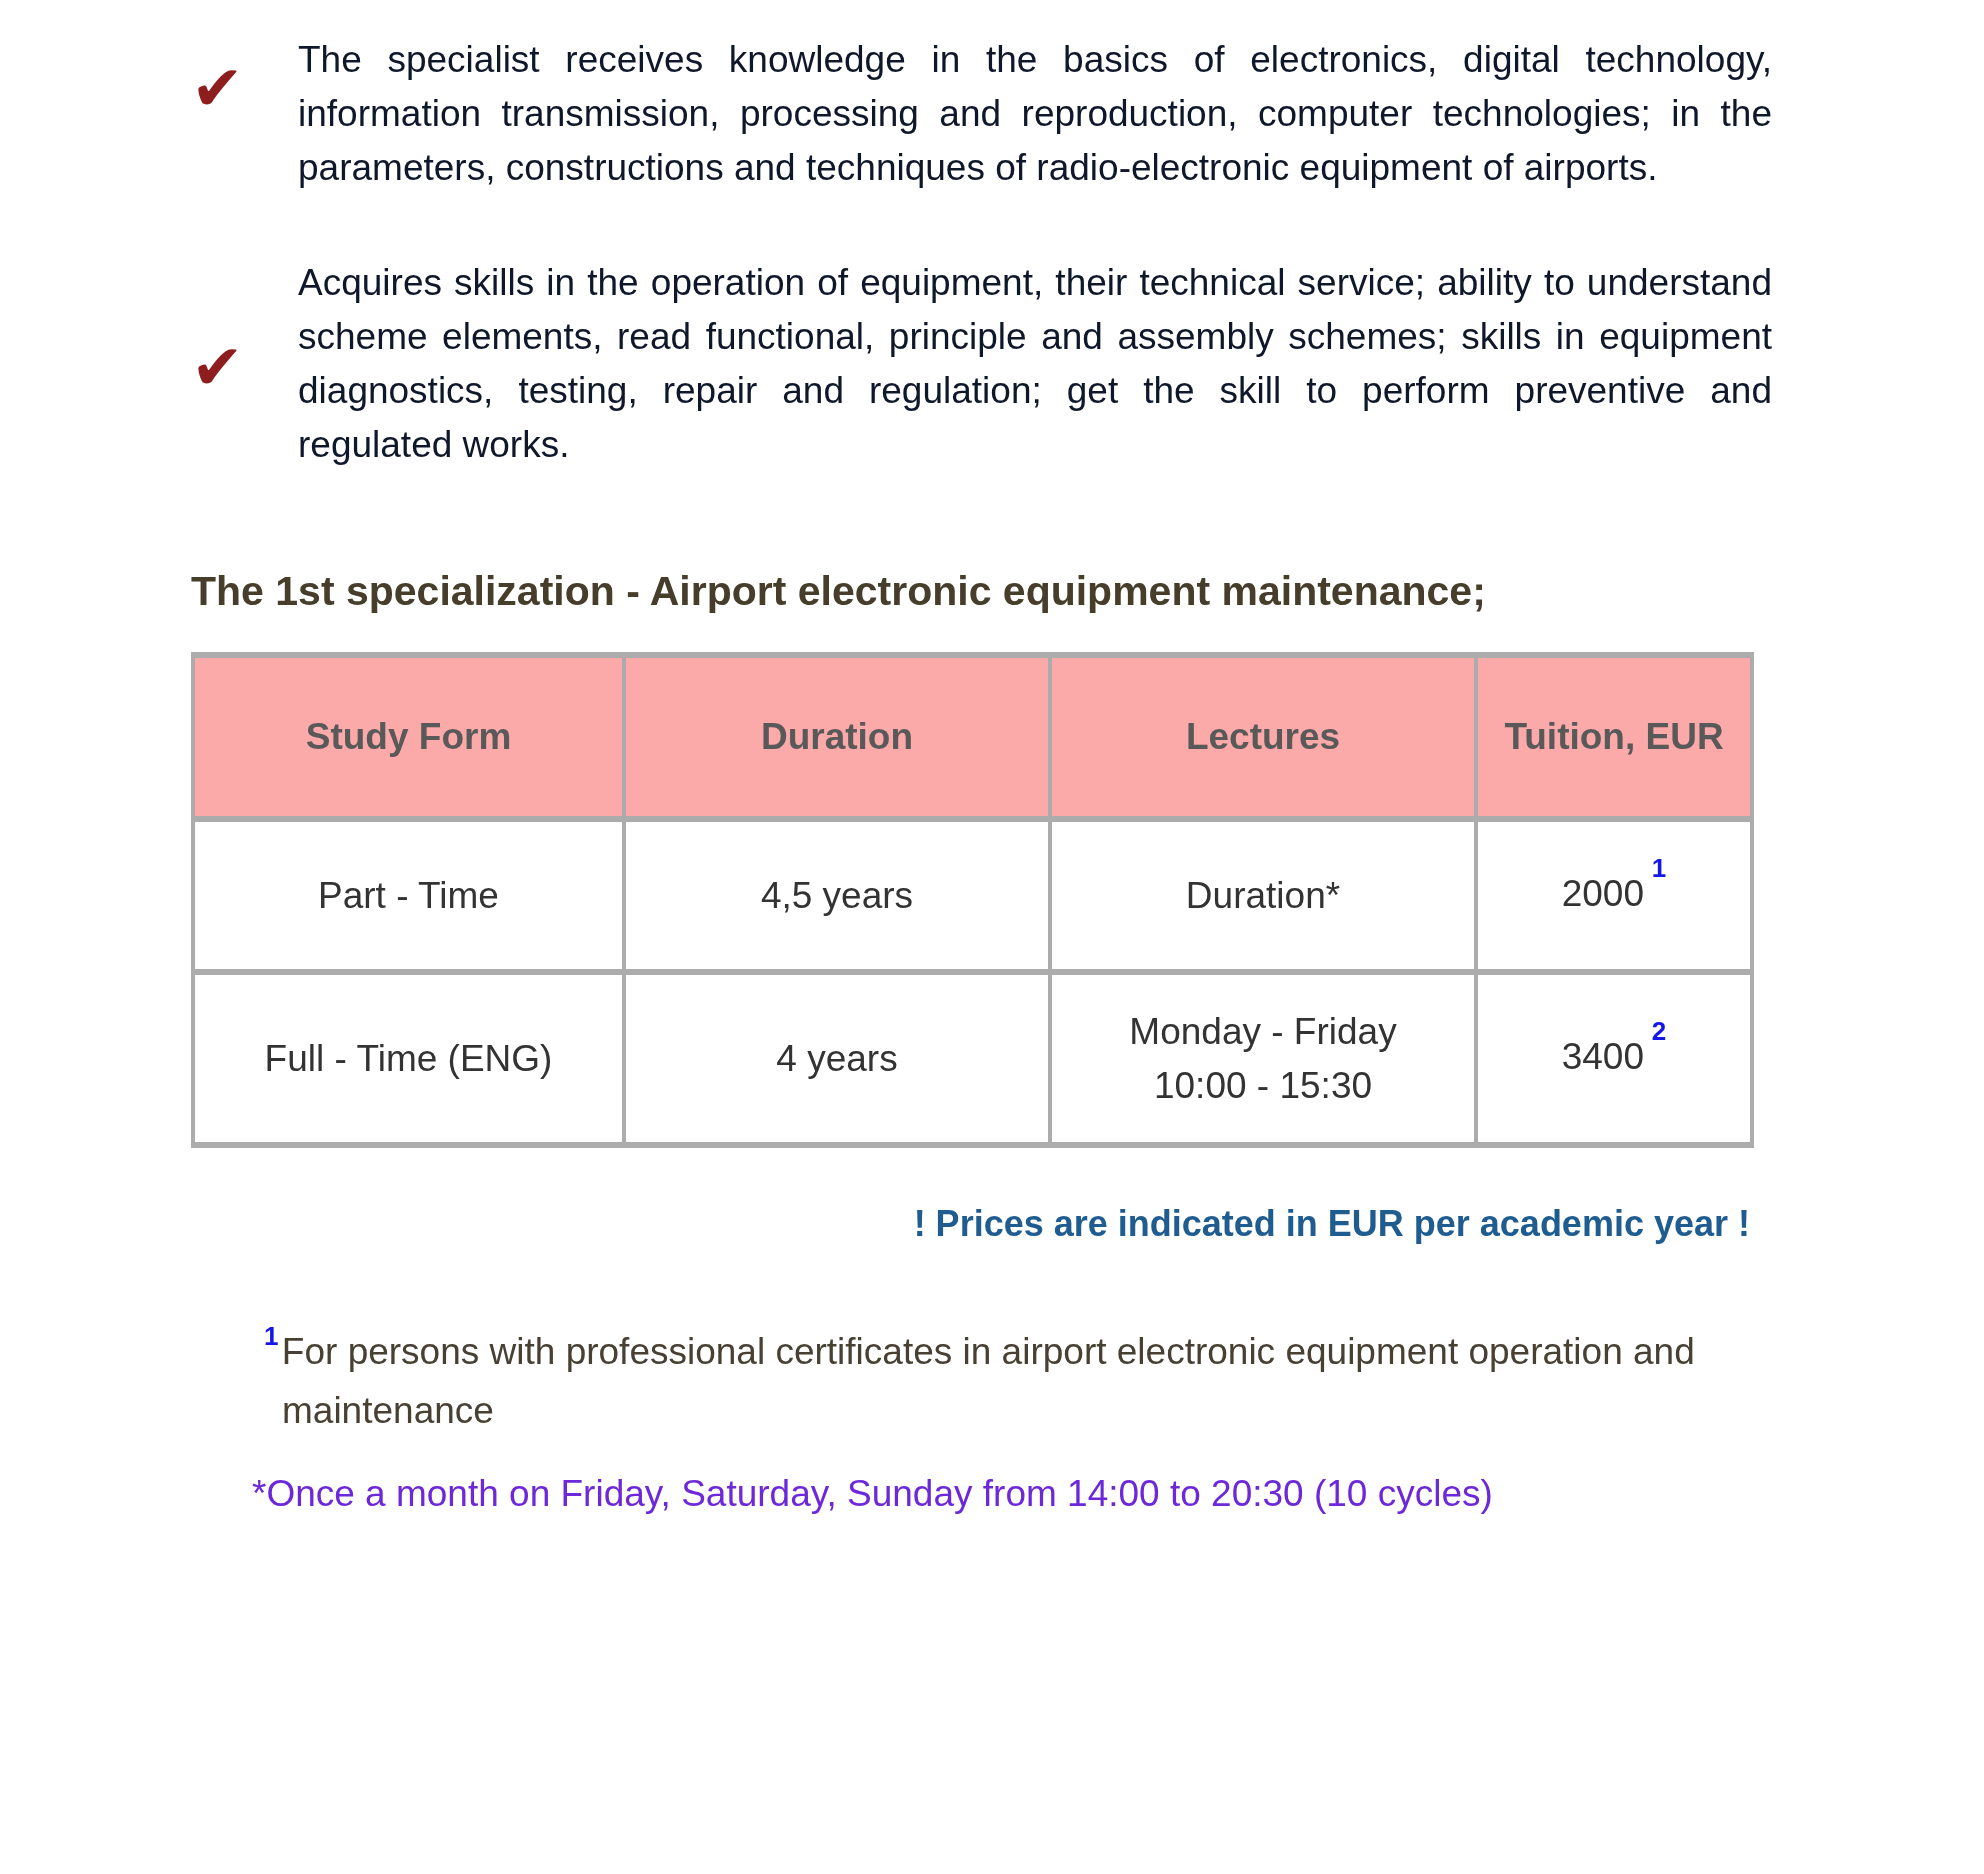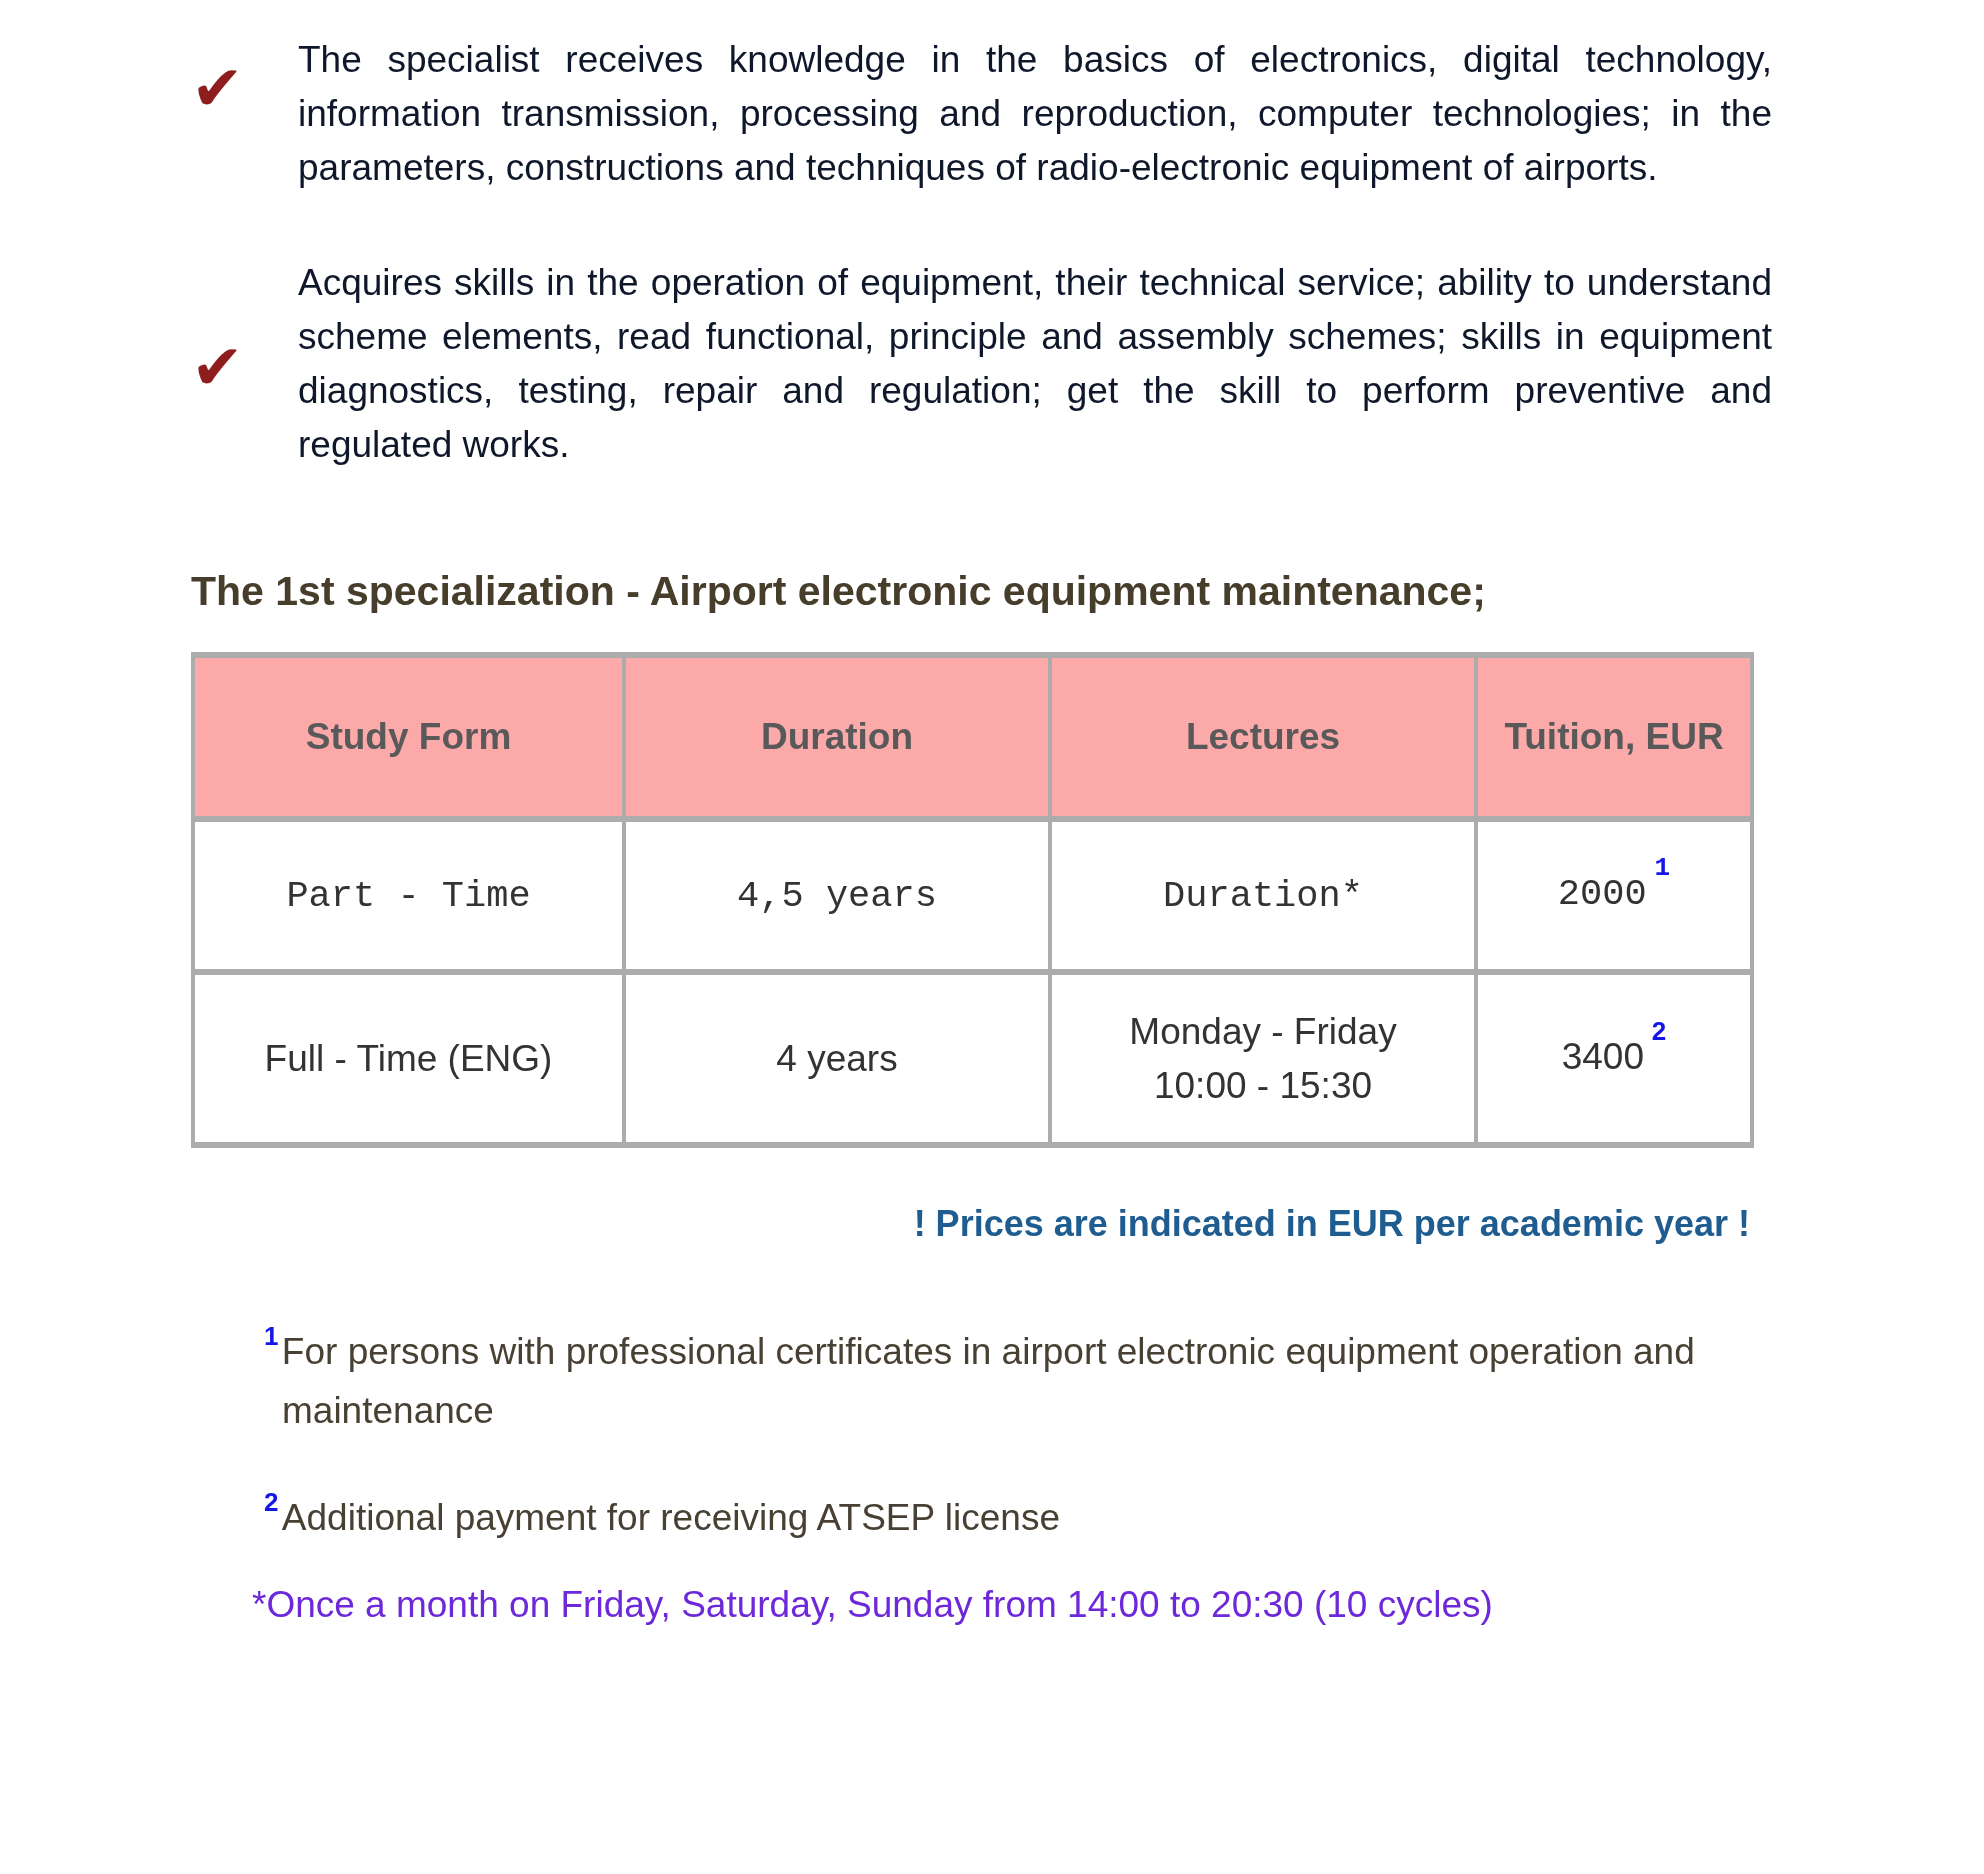--- a/index.html
+++ b/index.html
@@ -37,21 +37,21 @@
   .col-1{width:431px;}.col-2{width:426px;}.col-3{width:426px;}.col-4{width:276px;}
   .tuition-table th,.tuition-table td{
     border:4.5px solid #ACACAC;border-top-width:6.8px;border-bottom-width:6.8px;
     text-align:center;vertical-align:middle;font-size:37px;line-height:54px;
     padding:0 5.6px;
   }
   .tuition-table thead th{
     background:#FBA9A9;color:#595959;font-weight:bold;height:158px;
   }
   .row-1 td{height:176px;}
-  .row-2 td{height:147px;font-family:Liberation Mono, monospace;}
+  .row-2 td{height:147px;}
   .row-3 td{height:167px;}
   .lectures{white-space:pre-line;}
   .tsup{
     display:inline-block;position:relative;top:-29px;margin-left:7.9px;
     font-size:26px;font-weight:bold;color:#1517E8;
   }
 
   
   .price-note{
     margin:54px 0 0 191px;width:1559px;text-align:right;
@@ -121,18 +121,17 @@
 10:00 - 15:30</td>
         <td><span>3400</span><span class="tsup">2</span></td>
       </tr>
     </tbody>
   </table>
 
   <p class="price-note">! Prices are indicated in EUR per academic year !</p>
 
   <section class="footnotes">
     <p class="footnote footnote-1"><span class="fsup">1</span><span>For persons with professional certificates in airport electronic equipment operation and maintenance</span></p>
-    <p class="footnote footnote-2"><span class="fsup">2</span><span>Additional payment for receiving ATSEP license</span></p>
     <p class="asterisk-note">*Once a month on Friday, Saturday, Sunday from 14:00 to 20:30 (10 cycles)</p>
   </section>
 
 </main>
 
 
 </body></html>

